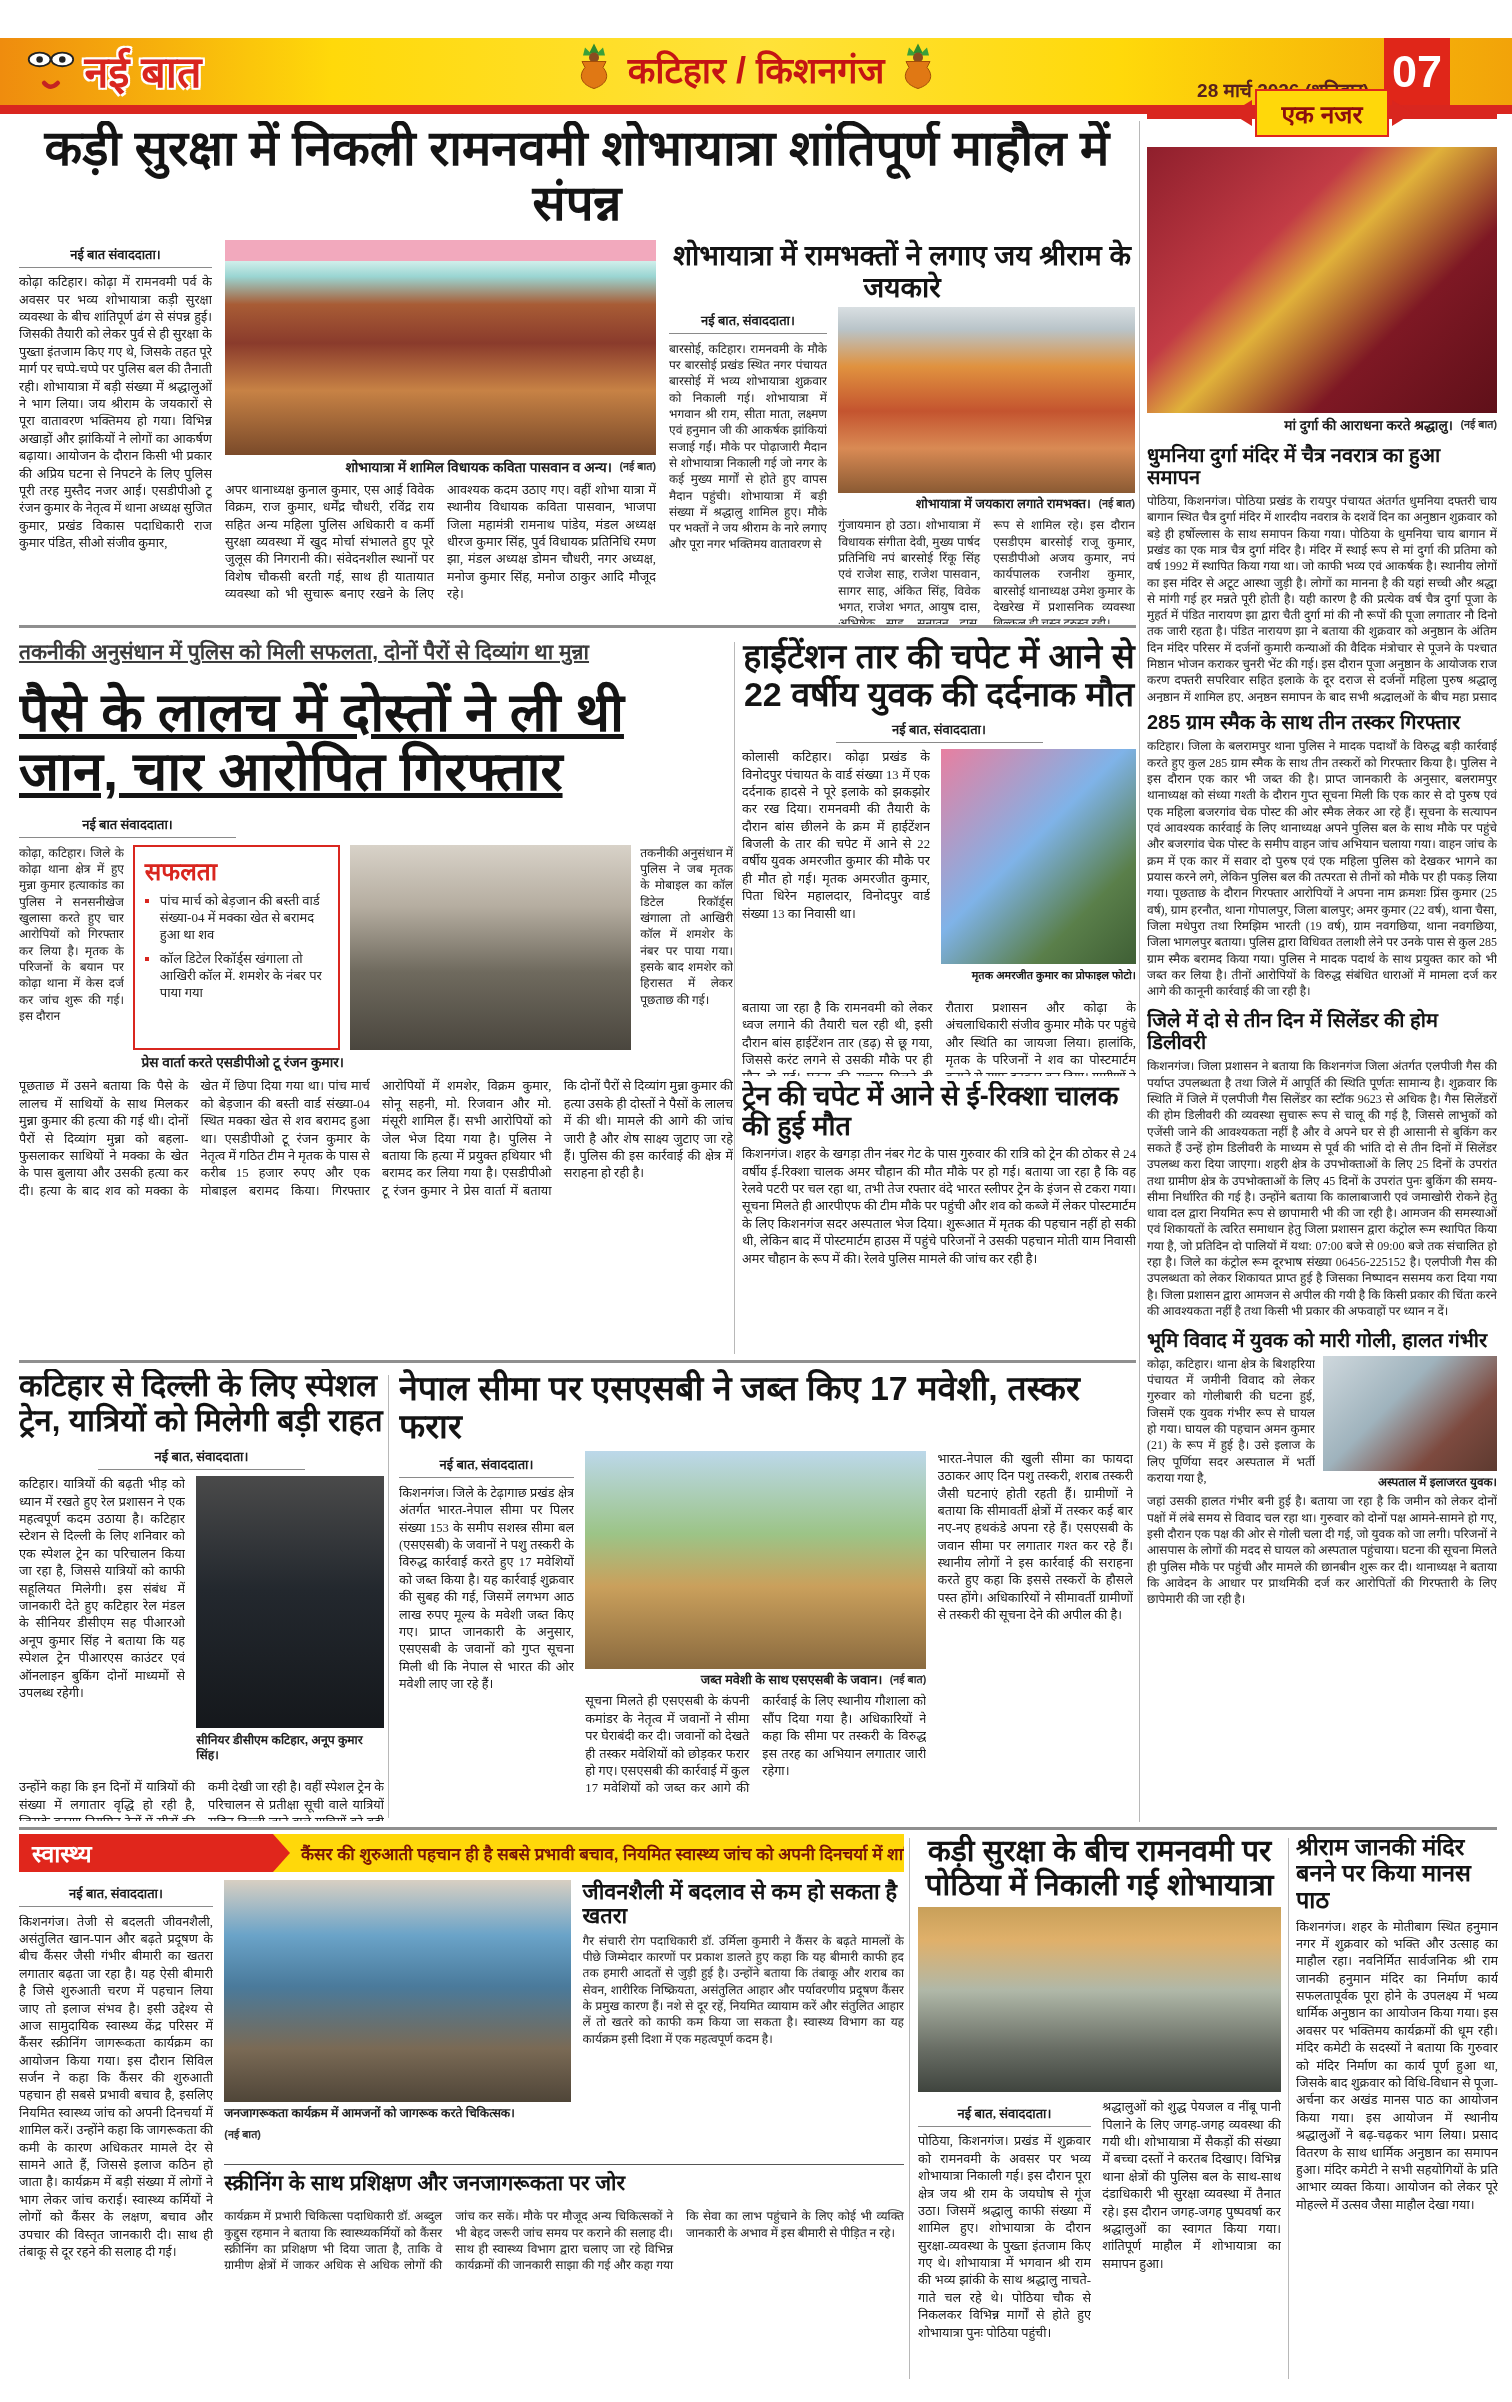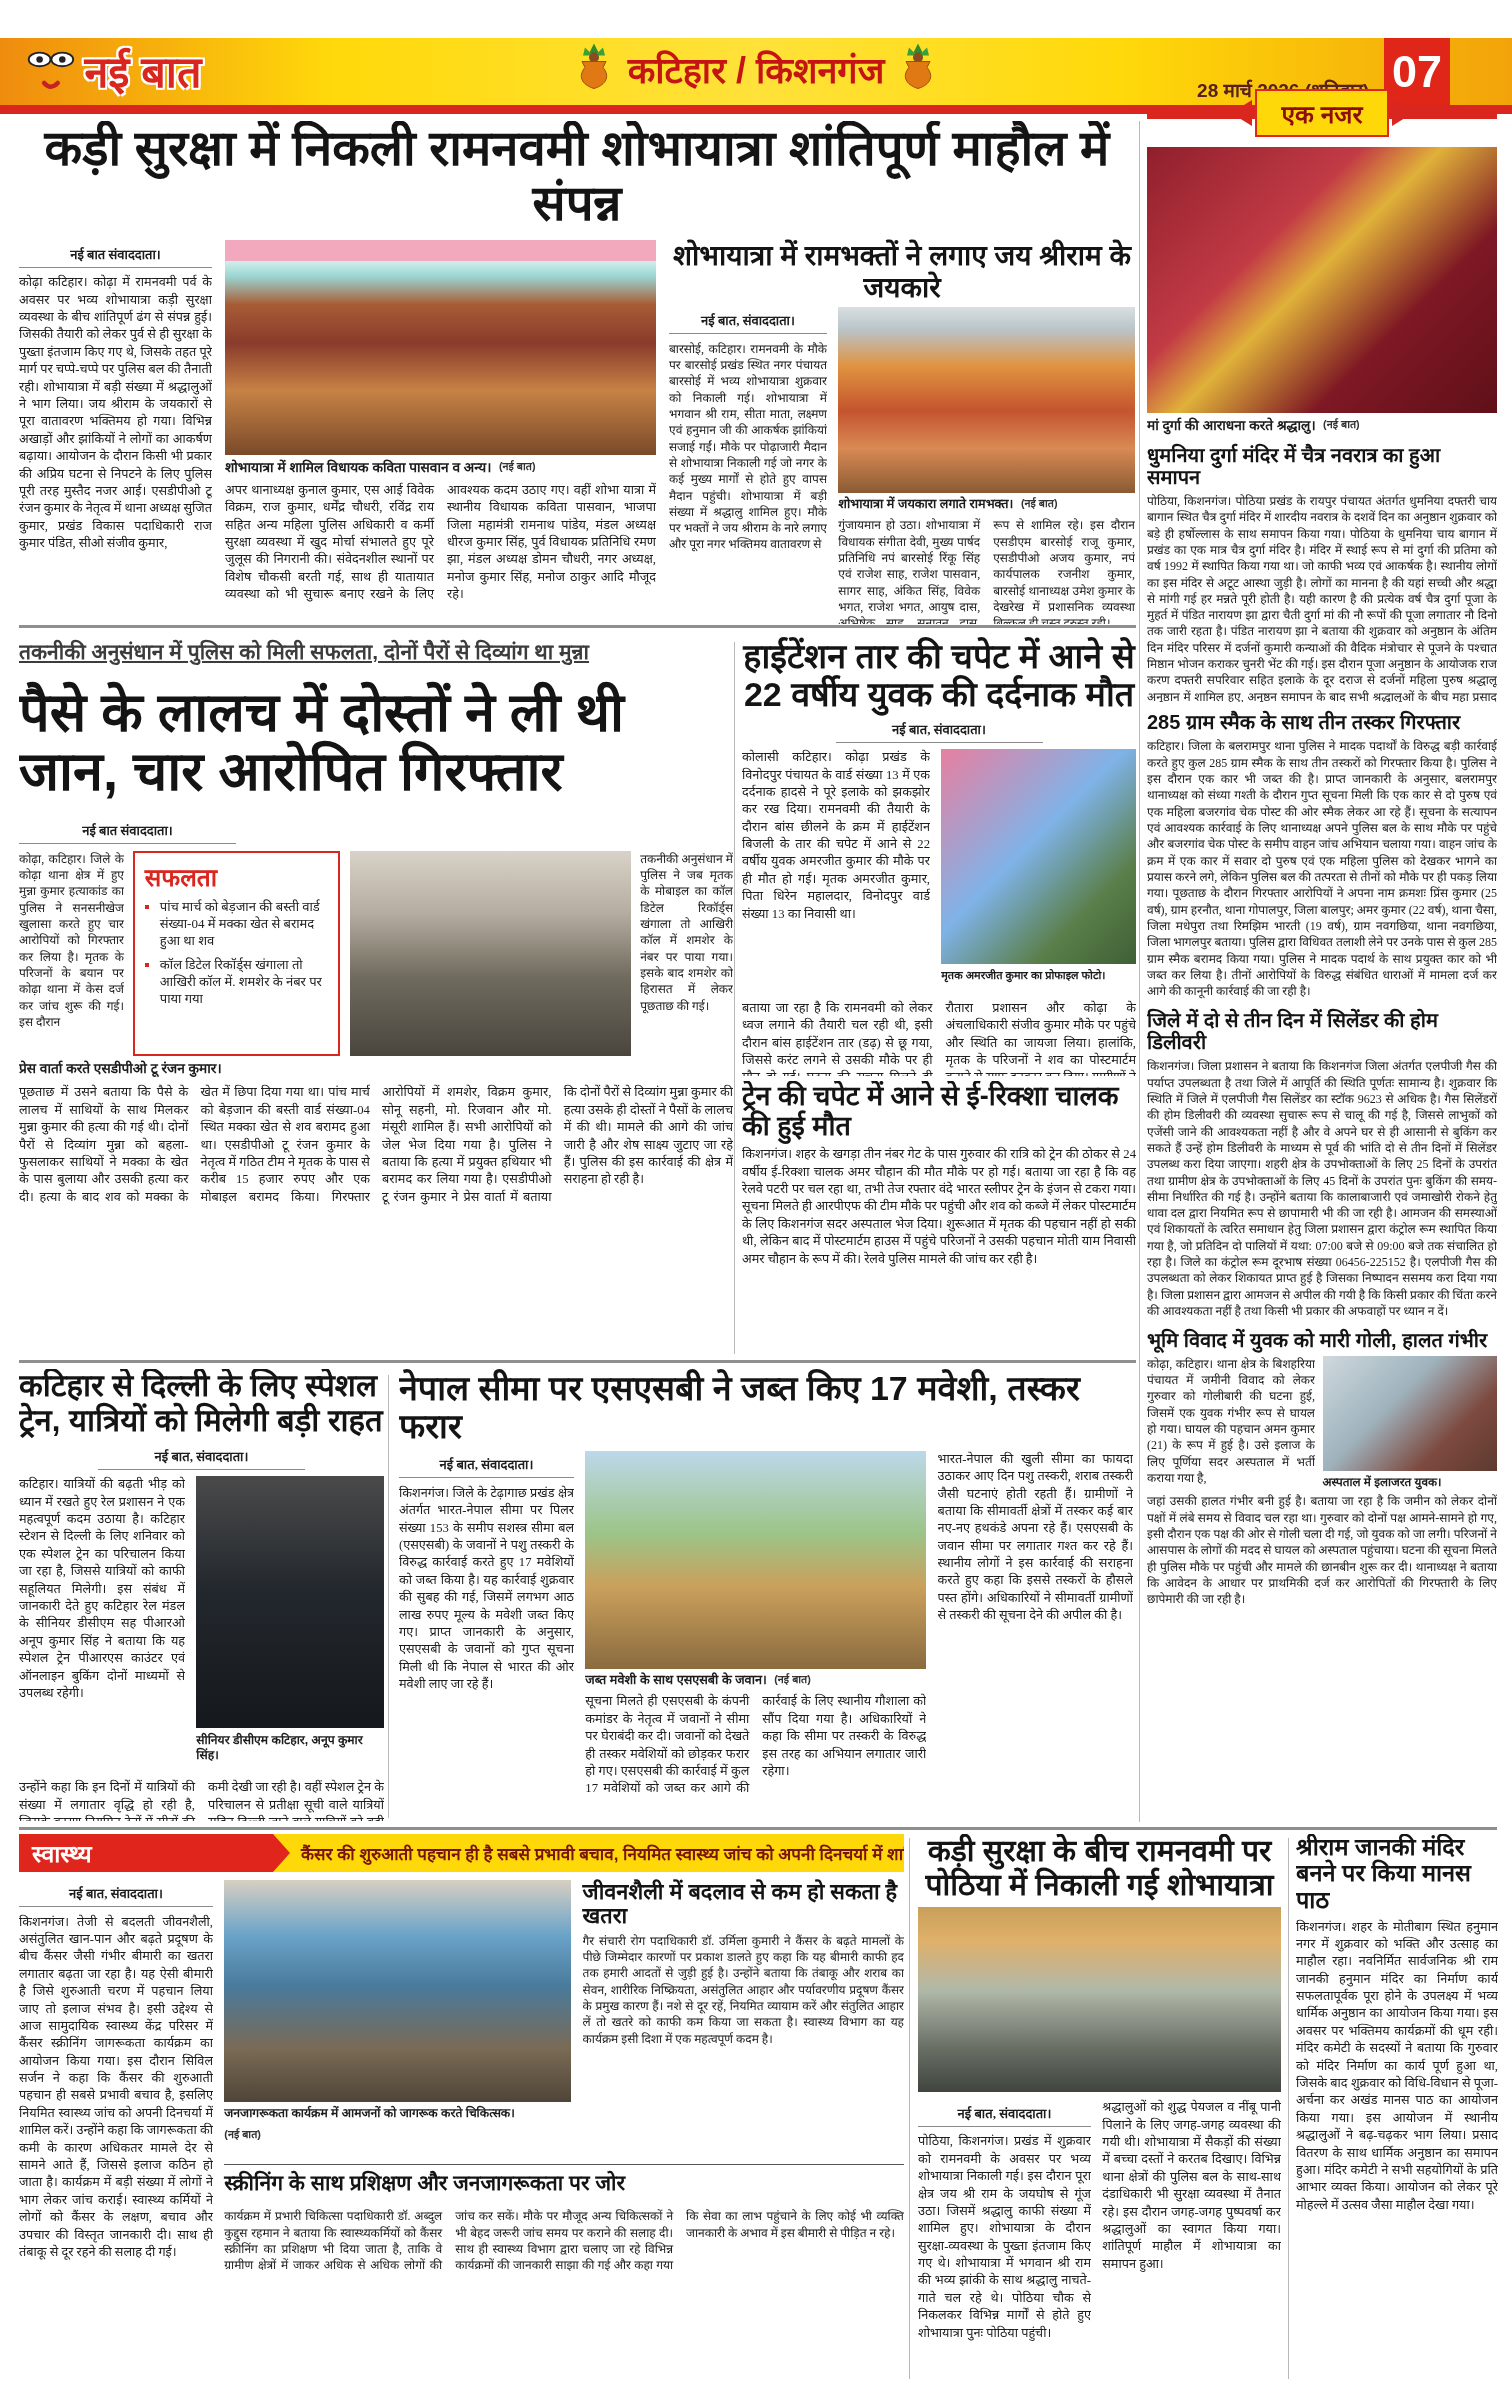--- a/index.html
+++ b/index.html
@@ -20,21 +20,21 @@
            font-family:"Liberation Sans",sans-serif;font-weight:800;font-size:45px;
            display:flex;align-items:center;justify-content:center;}
   
   .art{position:absolute;overflow:hidden;}
   .hl{font-family:"Liberation Sans",sans-serif;font-weight:800;color:#141414;line-height:1.12;}
   .strap{font-family:"Liberation Sans",sans-serif;font-weight:700;color:#3c3c3c;}
   .byline{font-size:13px;font-weight:700;text-align:center;padding:4.7px 0 3.8px;border-bottom:1.3px solid #8a8a8a;margin-bottom:6.6px;font-family:"Liberation Serif",serif;}
   .body{font-size:12.7px;line-height:1.37;text-align:justify;overflow:hidden;}
   .body-sm{font-size:12px;line-height:1.36;text-align:justify;overflow:hidden;}
   .cap{font-family:"Liberation Sans",sans-serif;font-weight:700;font-size:13.7px;line-height:1.2;
-       margin-top:4.7px;display:flex;justify-content:flex-start;gap:7.5px;}
+       margin-top:4.7px;display:flex;justify-content:flex-end;gap:7.5px;}
   .credit{font-size:10.8px;font-weight:700;color:#333;white-space:nowrap;}
   .photo{width:100%;display:block;}
   .cols2{column-count:2;column-gap:13px;}
   .cols3{column-count:3;column-gap:13px;}
   .cols4{column-count:4;column-gap:12.2px;}
   .vr{position:absolute;width:0.9px;background:#b8b8b8;}
   .hrl{position:absolute;height:2.8px;background:#8f8f8f;}
   
   .rail{position:absolute;left:1147px;top:89px;width:350px;height:1732px;overflow:hidden;}
   .badge-wrap{position:relative;height:58px;}
@@ -139,21 +139,21 @@
             <div class="body-sm cols2" style="height:139px;margin-top:4.7px;">गुंजायमान हो उठा। शोभायात्रा में विधायक संगीता देवी, मुख्य पार्षद प्रतिनिधि नपं बारसोई रिंकू सिंह एवं राजेश साह, राजेश पासवान, सागर साह, अंकित सिंह, विवेक भगत, राजेश भगत, आयुष दास, अभिषेक साह, सनातन दास, सूरज महलदार, गौरव सिंह, मुख्य रूप से शामिल रहे। इस दौरान एसडीएम बारसोई राजू कुमार, एसडीपीओ अजय कुमार, नपं कार्यपालक रजनीश कुमार, बारसोई थानाध्यक्ष उमेश कुमार के देखरेख में प्रशासनिक व्यवस्था बिल्कुल ही चुस्त दुरुस्त रही।</div>
           </div>
         </div>
       </div>
     </div>
   </div>
   <div class="hrl" style="left:19px;top:625px;width:1117px;"></div>
 
   <div class="art" style="left:19px;top:637px;width:714px;height:719px;">
     <div class="strap" style="font-size:21px;margin-bottom:18px;text-decoration:underline;">तकनीकी अनुसंधान में पुलिस को मिली सफलता, दोनों पैरों से दिव्यांग था मुन्ना</div>
-    <div class="hl" style="font-size:54px;line-height:1.1;margin-bottom:15px;">पैसे के लालच में दोस्तों ने ली थी जान, चार आरोपित गिरफ्तार</div>
+    <div class="hl" style="font-size:54px;line-height:1.1;margin-bottom:9px;text-decoration:underline;">पैसे के लालच में दोस्तों ने ली थी जान, चार आरोपित गिरफ्तार</div>
     <div style="width:217px;">
         <div class="byline">नई बात संवाददाता।</div>
       </div>
     <div style="display:flex;gap:9.4px;height:205px;">
       <div class="body-sm" style="width:105px;flex:none;">कोढ़ा, कटिहार। जिले के कोढ़ा थाना क्षेत्र में हुए मुन्ना कुमार हत्याकांड का पुलिस ने सनसनीखेज खुलासा करते हुए चार आरोपियों को गिरफ्तार कर लिया है। मृतक के परिजनों के बयान पर कोढ़ा थाना में केस दर्ज कर जांच शुरू की गई। इस दौरान</div>
       <div class="sbox" style="width:207px;flex:none;">
         <div class="sbox-title">सफलता</div>
         <ul>
           <li>पांच मार्च को बेड़जान की बस्ती वार्ड संख्या-04 में मक्का खेत से बरामद हुआ था शव</li>
           <li>कॉल डिटेल रिकॉर्ड्स खंगाला तो आखिरी कॉल में. शमशेर के नंबर पर पाया गया</li>

